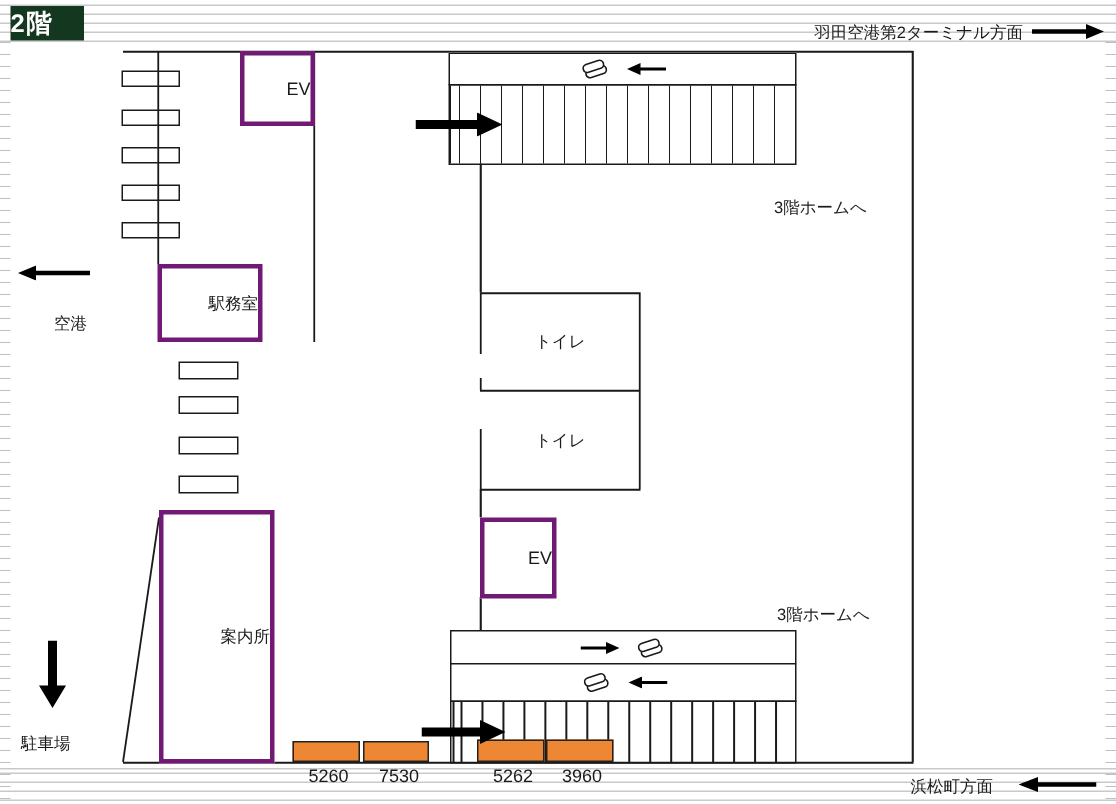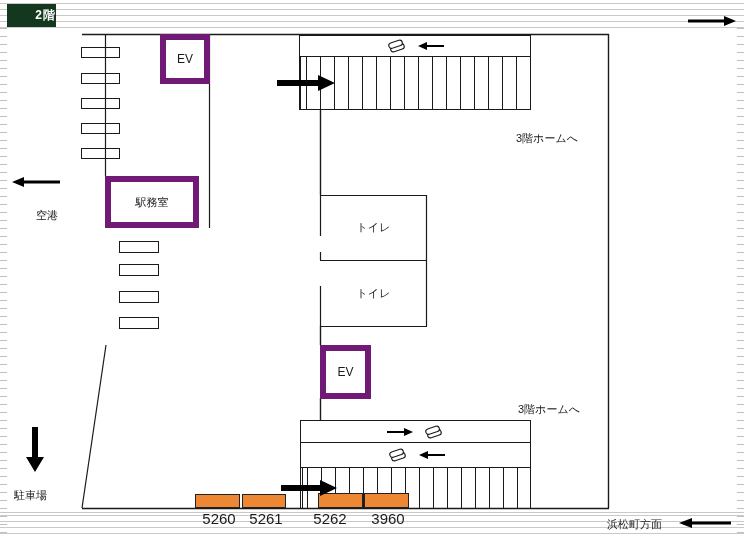--- a/index.html
+++ b/index.html
@@ -9,38 +9,38 @@
     font-family:"Liberation Sans","DejaVu Sans",sans-serif; color:#1a1a1a;
     overflow:hidden;
   }
   .hline { position:absolute; left:0; width:744px; height:1px; background:#c9c9c9; }
   .edge-dash { position:absolute; top:28px; width:7px; height:506px;
     background:repeating-linear-gradient(180deg,#bfbfbf 0 1px,transparent 1px 8px); }
   #edge-left { left:0; }
   #edge-right { right:0; }
 
   #badge { position:absolute; left:7px; top:4px; width:49px; height:23px;
-    color:#fff; font-size:12px; font-weight:bold; text-align:right; line-height:23px;
+    color:#fff; font-size:17px; font-weight:bold; text-align:left; line-height:23px;
     letter-spacing:1px; z-index:5; }
 
   svg.layer { position:absolute; left:0; top:0; z-index:2; }
 
-  .room { position:absolute; background:#fff; border:6px solid #701a75; z-index:3;
-    display:flex; align-items:center; justify-content:center; font-size:11px; }
+  .room { position:absolute; background:#fff; border:3px solid #701a75; z-index:3;
+    display:flex; align-items:center; justify-content:flex-end; font-size:11px; }
   .booth { position:absolute; background:transparent; border:1px solid #1a1a1a; z-index:3; }
 
   .band { position:absolute; background:#fff; border:1px solid #1a1a1a; z-index:3;
     display:flex; align-items:center; justify-content:center; gap:10px; }
   .stairs { position:absolute; border:1px solid #1a1a1a; z-index:3;
     background-image:repeating-linear-gradient(to right,#1a1a1a 0,#1a1a1a 1px,transparent 1px,transparent 14px);
     background-position:6px 0; }
 
   .label { position:absolute; font-size:11px; z-index:4; white-space:nowrap;text-align:center; }
   .gate-box { position:absolute; border:1px solid #222; z-index:4; }
-  .gate-label { position:absolute; font-size:15px; z-index:4; text-align:center; }
+  .gate-label { position:absolute; font-size:12px; z-index:4; text-align:center; }
 
   .icon { position:absolute; z-index:5; }
   .flexicon { z-index:5; }
 </style>
 </head>
 <body>
 
 <div id="map">
 
   <div class="hline" style="top:3px"></div>
@@ -80,22 +80,25 @@
   <div class="booth" style="left:81px;top:123px;width:39px;height:11px"></div>
   <div class="booth" style="left:81px;top:148px;width:39px;height:11px"></div>
   <div class="booth" style="left:119px;top:241px;width:40px;height:12px"></div>
   <div class="booth" style="left:119px;top:264px;width:40px;height:12px"></div>
   <div class="booth" style="left:119px;top:291px;width:40px;height:12px"></div>
   <div class="booth" style="left:119px;top:317px;width:40px;height:12px"></div>
 
   <div class="room" style="left:160px;top:34px;width:50px;height:50px;font-size:12px">
     <span>EV</span>
   </div>
-  <div class="room" style="left:105px;top:176px;width:94px;height:52px">
+  <div class="room" style="left:105px;top:176px;width:70px;height:52px">
     <span>駅務室</span>
+  </div>
+  <div class="room" style="left:106px;top:340px;width:77px;height:169px">
+    <span>案内所</span>
   </div>
   <div class="room" style="left:320px;top:345px;width:51px;height:54px;font-size:12px">
     <span>EV</span>
   </div>
 
   <div class="label" style="left:320px;top:220px;width:107px;text-align:center">トイレ</div>
   <div class="label" style="left:320px;top:286px;width:107px;text-align:center">トイレ</div>
 
   <div class="band" style="left:299px;top:35px;width:232px;height:22px">
     <svg class="flexicon" width="22" height="16" viewBox="0 0 22 16">
@@ -141,24 +144,25 @@
   </svg>
 
   <div class="label" style="left:516px;top:131px">3階ホームへ</div>
   <div class="label" style="left:518px;top:402px">3階ホームへ</div>
 
   <div class="gate-box" style="left: 195px; top: 494px; width: 45px; height: 14px; background-color: rgb(237, 135, 51);"></div>
   <div class="gate-box" style="left: 242px; top: 494px; width: 44px; height: 14px; background-color: rgb(237, 135, 51);"></div>
   <div class="gate-box" style="left: 318px; top: 493px; width: 45px; height: 15px; background-color: rgb(237, 135, 51);"></div>
   <div class="gate-box" style="left: 364px; top: 493px; width: 45px; height: 15px; background-color: rgb(237, 135, 51);"></div>
   <div class="gate-label" style="left:195px;top:510px;width:48px">5260</div>
-  <div class="gate-label" style="left:242px;top:510px;width:48px">5261</div>
-  <div class="gate-label" style="left:306px;top:510px;width:48px">5262</div>
+  <div class="gate-label" style="left:242px;top:510px;width:48px">7530</div>
+  <div class="gate-label" style="left:318px;top:510px;width:48px">5262</div>
   <div class="gate-label" style="left:364px;top:510px;width:48px">3960</div>
 
+  <div class="label" style="left:500px;top:14px;width:182px;text-align:right">羽田空港第2ターミナル方面</div>
   <svg class="icon" style="left:688px;top:16px" width="48" height="10" viewBox="0 0 48 10">
     <polygon points="0,3.5 36,3.5 36,0 48,5 36,10 36,6.5 0,6.5" fill="#000"></polygon>
   </svg>
 
   <svg class="icon" style="left:12px;top:177px" width="48" height="10" viewBox="0 0 48 10">
     <polygon points="48,3.5 12,3.5 12,0 0,5 12,10 12,6.5 48,6.5" fill="#000"></polygon>
   </svg>
   <div class="label" style="left:36px;top:208px">空港</div>
 
   <svg class="icon" style="left:26px;top:427px" width="18" height="46" viewBox="0 0 18 46">

